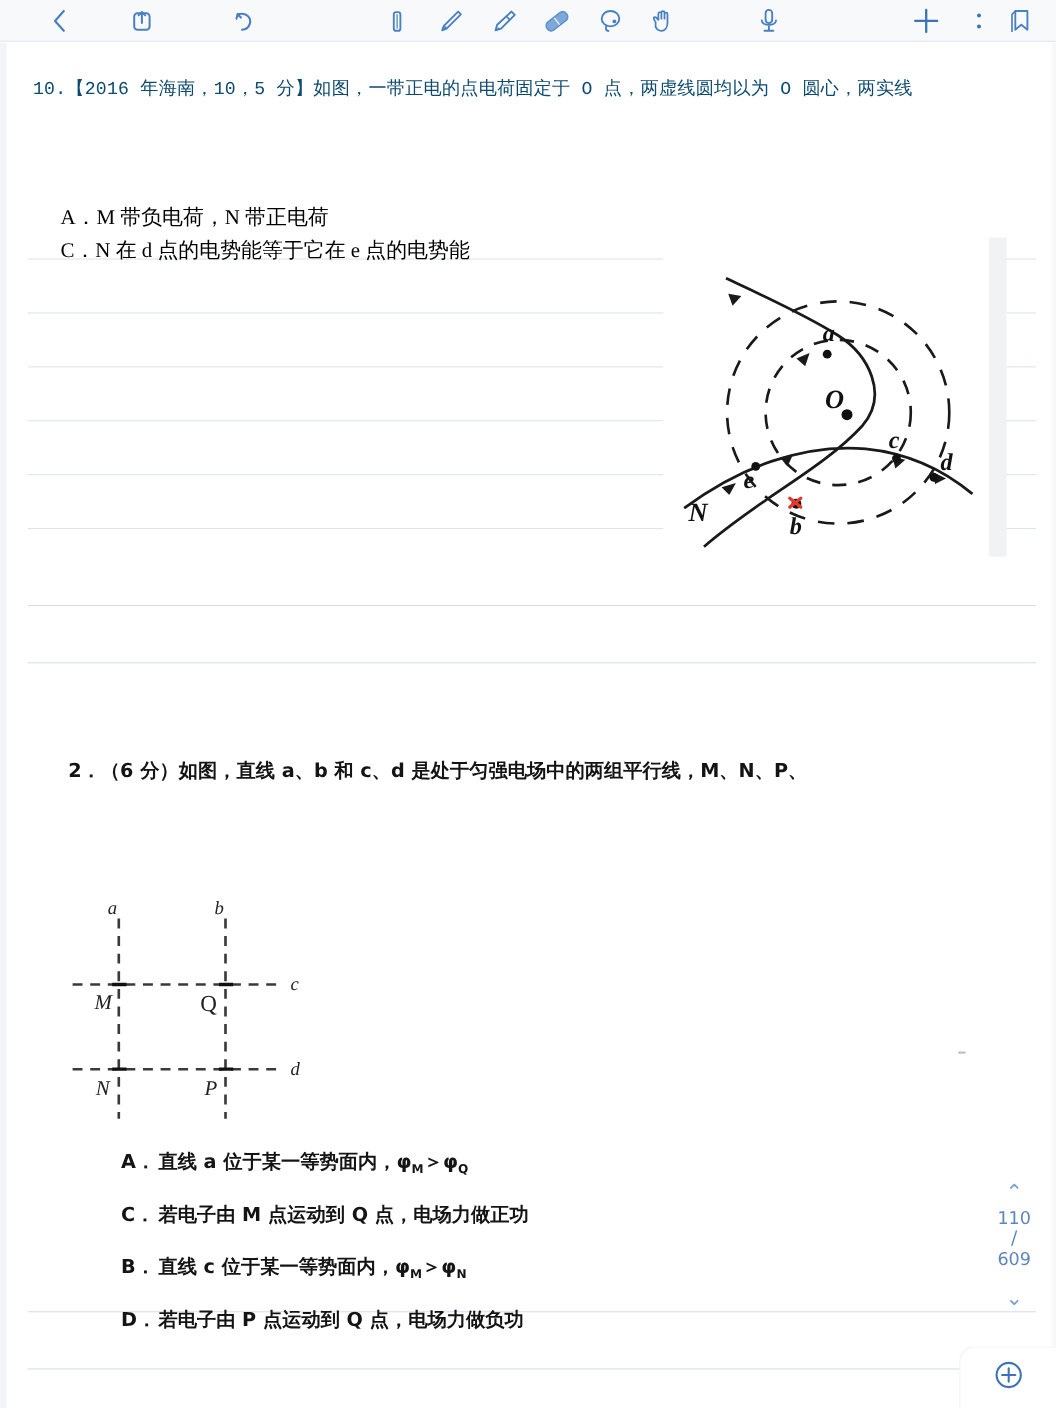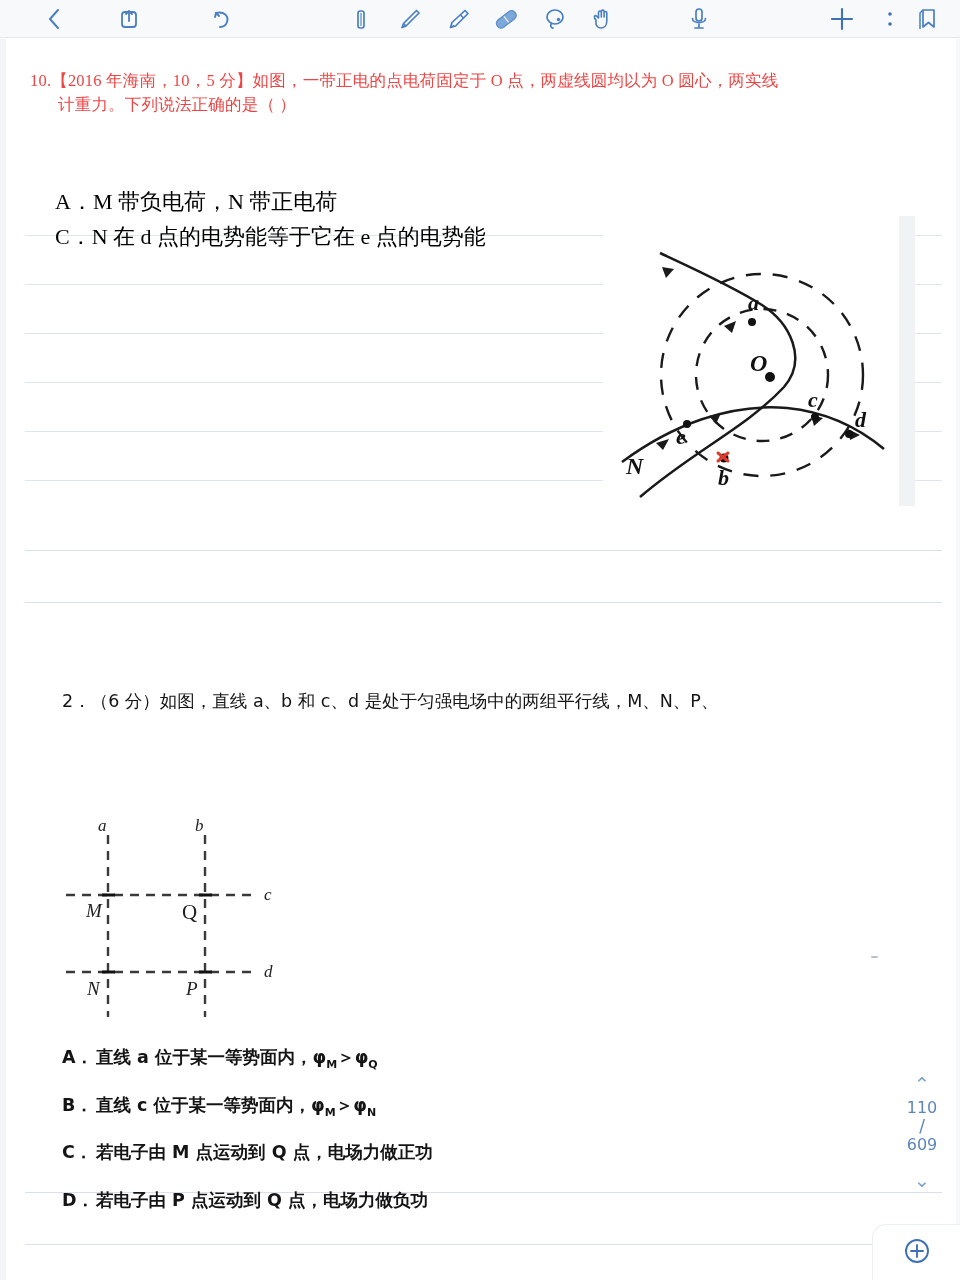--- a/index.html
+++ b/index.html
@@ -51,49 +51,50 @@
   #grey-band {
     position: absolute;
     left: 899px; top: 177px;
     width: 16px; height: 290px;
     background: #f1f2f4;
   }
 
   
   .qtext {
     position: absolute;
-    color: #ef4444;
+    color: #0c4a6e;
     line-height: 1.45;
     white-space: nowrap;
+    font-family: Liberation Mono, monospace;
   }
   #q10-block { left: 30px; top: 30px; width: 870px; }
   #q10-block .l { font-size: 16.5px; letter-spacing: .2px; }
   #q10-block .indent { padding-left: 28px; }
 
   #q10-opts { position: absolute; left: 55px; top: 145px; }
   #q10-opts .optrow {
-    font-size: 22px; line-height: 1.6; position: relative;
+    font-size: 19px; line-height: 1.6; position: relative;
     white-space: nowrap;
   }
   #q10-opts .optB { position: absolute; left: 375px; top: 0; }
 
   
   #q2-block { position: absolute; left: 62px; top: 640px; width: 860px; }
   #q2-block .l {
     font-family: "DejaVu Sans", sans-serif;
-    font-size: 17.5px; font-weight: 400; color: #141414;
+    font-size: 17.5px; font-weight: 700; color: #141414;
     line-height: 2.55; white-space: nowrap;
   }
   #q2-block sub { font-size: 11px; }
 
   #q2-opts { position: absolute; left: 62px; top: 995px; }
   #q2-opts .optrow {
     font-family: "DejaVu Sans", sans-serif;
     font-size: 17.5px; font-weight: 600; color: #141414;
-    line-height: 2.72; white-space: nowrap;
+    line-height: 2.72; white-space: nowrap; margin-left: 48px;
   }
   #q2-opts .ltr { display: inline-block; width: 34px; }
   #q2-opts sub { font-size: 11px; }
 
   
   #fig-q10 { position: absolute; left: 612px; top: 208px; width: 290px; height: 270px; }
   #fig-q2  { position: absolute; left: 62px;  top: 778px; width: 250px; height: 208px; }
 
   
   #pager {
@@ -245,21 +246,20 @@
   <div class="rule" style="left:25px; top:511px; width:917px;"></div>
   <div class="rule" style="left:25px; top:563px; width:917px;"></div>
 
   <div class="rule" style="left:25px; top:1153px; width:917px;"></div>
   <div class="rule" style="left:25px; top:1205px; width:917px;"></div>
 
   <div id="grey-band"></div>
 
   <div class="qtext" id="q10-block">
     <div class="l">10.【2016 年海南，10，5 分】如图，一带正电的点电荷固定于 O 点，两虚线圆均以为 O 圆心，两实线</div>
-    <div class="l indent">计重力。下列说法正确的是（     ）</div>
   </div>
 
   <div id="q10-opts">
     <div class="optrow">
       <span>A．M 带负电荷，N 带正电荷</span>
     </div>
     <div class="optrow">C．N 在 d 点的电势能等于它在 e 点的电势能</div>
   </div>
 
   <div id="fig-q10">
@@ -327,22 +327,22 @@
       <text x="202" y="160" font-family="Liberation Serif, serif" font-size="17" font-style="italic" fill="#222">d</text>
       <text x="24" y="100" font-family="Liberation Serif, serif" font-size="19" font-style="italic" fill="#222">M</text>
       <text x="120" y="102" font-family="Liberation Serif, serif" font-size="21" fill="#222">Q</text>
       <text x="25" y="178" font-family="Liberation Serif, serif" font-size="19" font-style="italic" fill="#222">N</text>
       <text x="124" y="178" font-family="Liberation Serif, serif" font-size="19" font-style="italic" fill="#222">P</text>
     </svg>
   </div>
 
   <div id="q2-opts">
     <div class="optrow"><span class="ltr">A．</span>直线 a 位于某一等势面内，φ<sub>M</sub>＞φ<sub>Q</sub></div>
+    <div class="optrow"><span class="ltr">C．</span>若电子由 M 点运动到 Q 点，电场力做正功</div>
     <div class="optrow"><span class="ltr">B．</span>直线 c 位于某一等势面内，φ<sub>M</sub>＞φ<sub>N</sub></div>
-    <div class="optrow"><span class="ltr">C．</span>若电子由 M 点运动到 Q 点，电场力做正功</div>
     <div class="optrow"><span class="ltr">D．</span>若电子由 P 点运动到 Q 点，电场力做负功</div>
   </div>
 
   <div style="position:absolute;left:871px;top:917px;width:7px;height:2px;background:#b9c2cd;border-radius:2px;"></div>
 
   <div id="pager">
     <div class="chev">⌃</div>
     <div class="num">110</div>
     <div class="slash">/</div>
     <div class="num">609</div>

